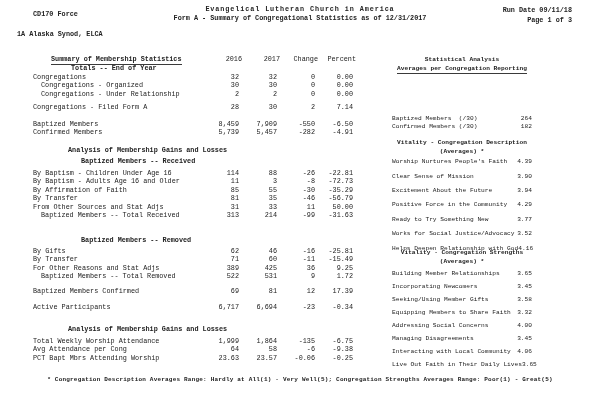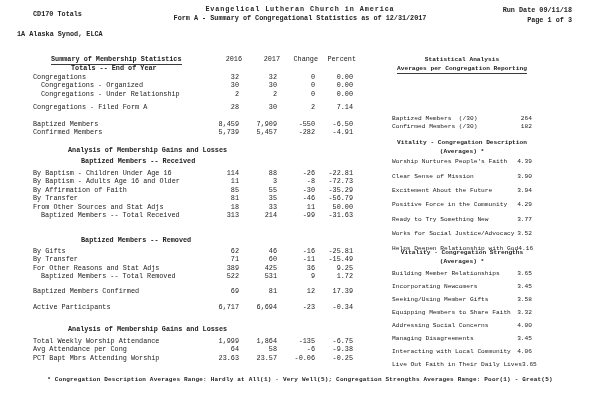--- a/index.html
+++ b/index.html
@@ -45,21 +45,21 @@
   #vstr .rows .trow{margin-bottom:4.6px}
 
   .footnote{position:absolute;left:0;top:376px;width:100%;text-align:center;
             font-weight:bold;font-size:6px;letter-spacing:.2px}
 </style>
 </head>
 <body>
 
 <div class="page">
 
-  <div class="hdr-left">CD170 Totals</div>
+  <div class="hdr-left">CD170 Force</div>
 
   <div class="hdr-center">
     <div class="org">Evangelical Lutheran Church in America</div>
     <div class="form">Form A - Summary of Congregational Statistics as of 12/31/2017</div>
   </div>
 
   <div class="hdr-right">
     <div>Run Date 09/11/18</div>
     <div>Page 1 of 3</div>
   </div>
@@ -148,21 +148,21 @@
         </div>
         <div class="trow">
           <div class="tlabel">By Transfer</div>
           <div class="cell">81</div>
           <div class="cell">35</div>
           <div class="cell">-46</div>
           <div class="cell">-56.79</div>
         </div>
         <div class="trow">
           <div class="tlabel">From Other Sources and Stat Adjs</div>
-          <div class="cell">18</div>
+          <div class="cell">31</div>
           <div class="cell">33</div>
           <div class="cell">11</div>
           <div class="cell">50.00</div>
         </div>
         <div class="trow ind">
           <div class="tlabel">Baptized Members -- Total Received</div>
           <div class="cell">313</div>
           <div class="cell">214</div>
           <div class="cell">-99</div>
           <div class="cell">-31.63</div>

